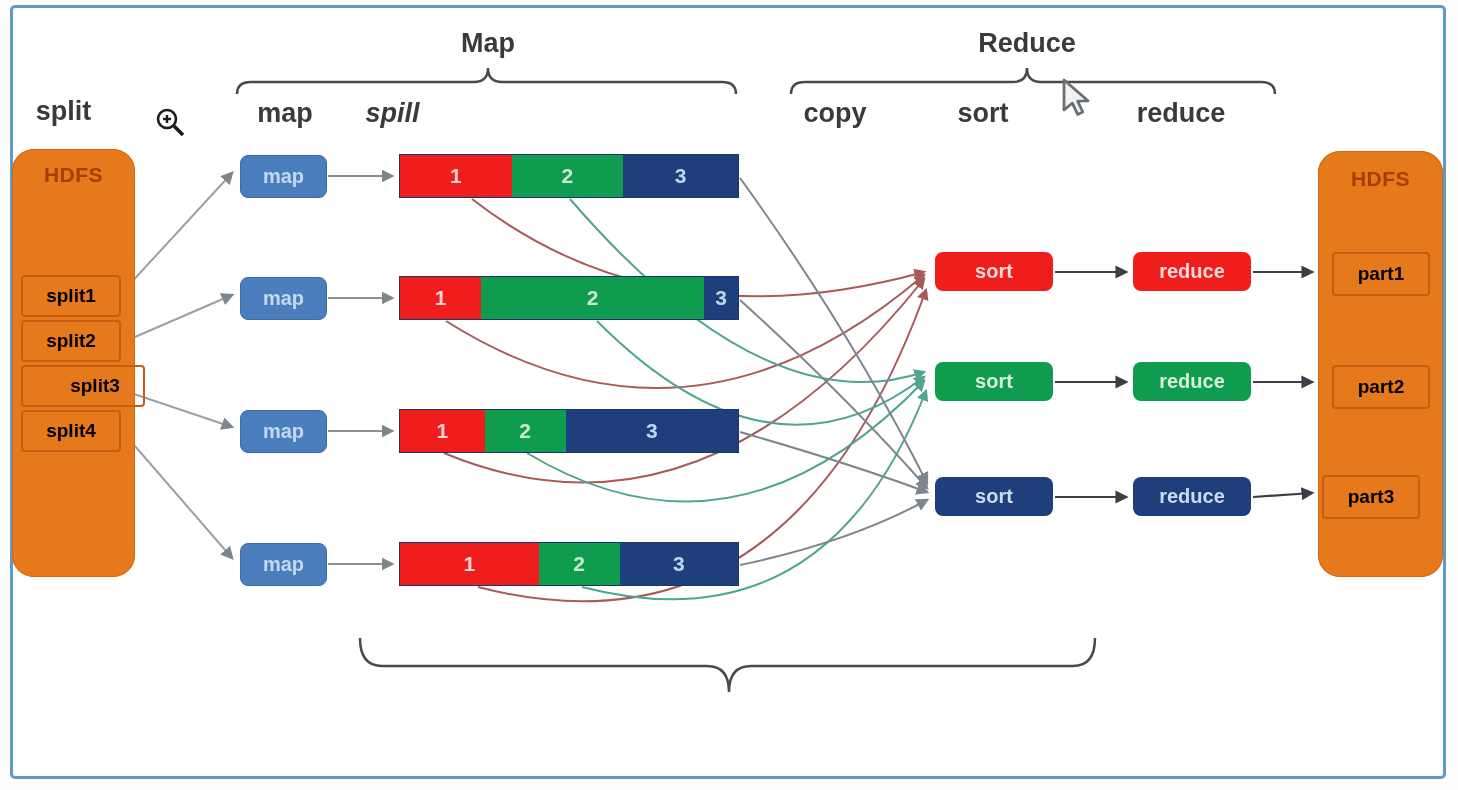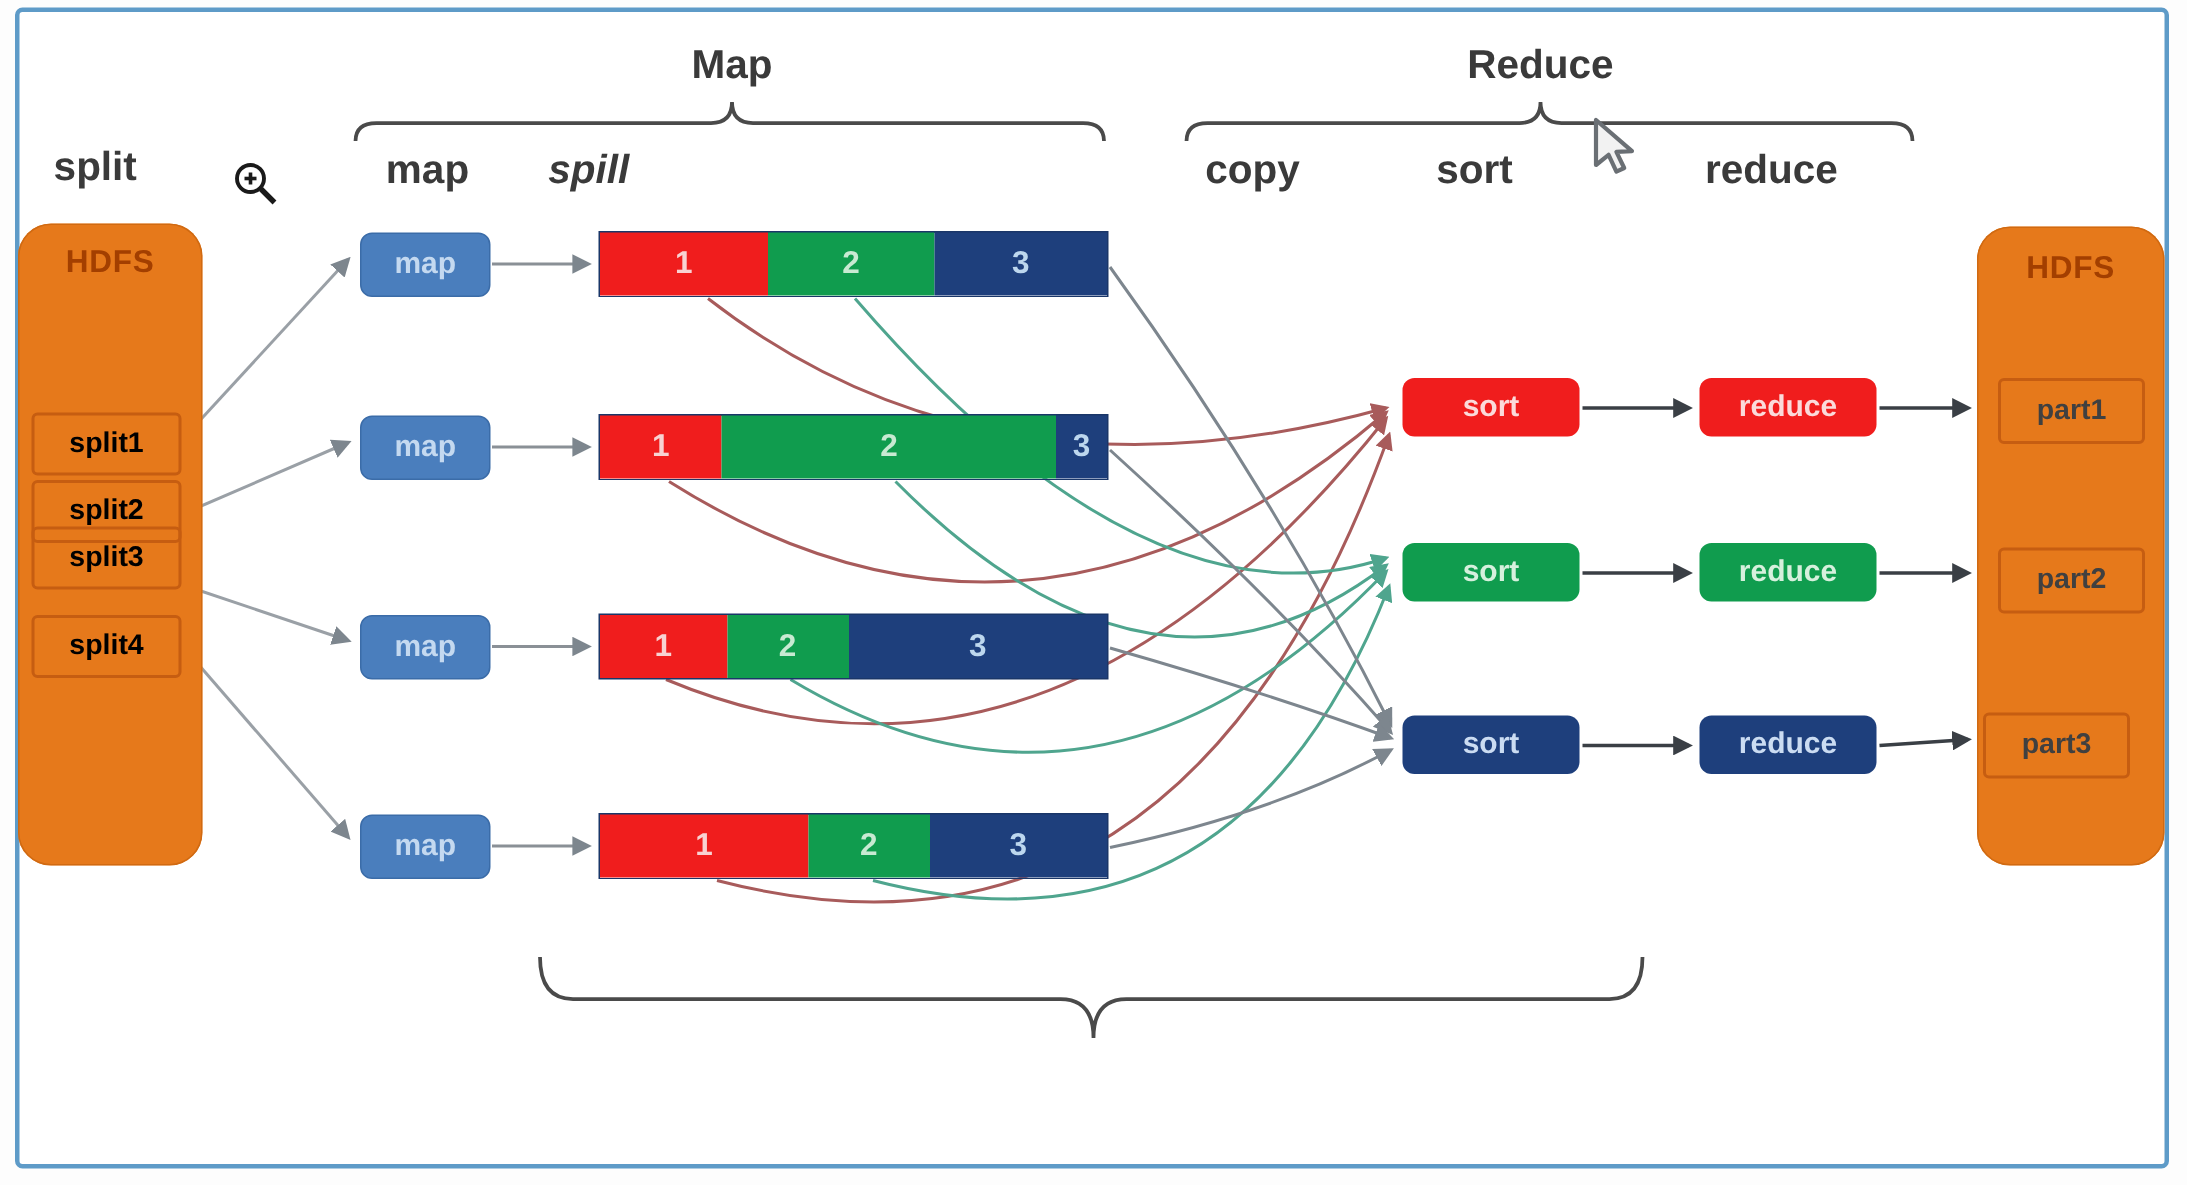--- a/index.html
+++ b/index.html
@@ -10,21 +10,21 @@
   .overlay{position:absolute;left:0;top:0;width:1458px;height:790px;pointer-events:none;}
   .lbl{position:absolute;color:#3a3a3a;font-weight:700;text-align:center;}
   .stage{font-size:27px;}
   .title{font-size:27px;}
   .hdfs{position:absolute;background:#e6791b;border-radius:22px;box-shadow:0 0 0 1px #d06a12 inset;}
   .hdfs .hdfs-title{position:absolute;left:0;right:0;text-align:center;font-weight:700;
                     font-size:21px;color:#a33f00;letter-spacing:.5px;}
   .block{position:absolute;border:2px solid #c65d11;border-radius:4px;display:flex;
          align-items:center;justify-content:center;font-weight:700;font-size:19px;}
   .block.in{color:#000000;}
-  .block.out{color:#404040;text-align:right;}
+  .block.out{color:#000000;text-align:right;}
   .mapbox{position:absolute;left:240px;width:85px;height:41px;background:#4a7ebd;
           border:1px solid #3b6ca8;border-radius:8px;display:flex;align-items:center;
           justify-content:center;color:#c4d9f0;font-weight:700;font-size:20px;}
   .bar{position:absolute;left:400px;width:338px;height:42px;display:flex;
        box-shadow:0 0 0 1px #1a3668;}
   .seg{display:flex;align-items:center;justify-content:center;font-weight:700;font-size:21px;}
   .seg.s1{background:#f01d1d;color:#f8d2d2;}
   .seg.s2{background:#109c4e;color:#c8ead2;}
   .seg.s3{background:#1e3f7c;color:#bdd7ee;}
   .node{position:absolute;width:118px;height:39px;border-radius:8px;display:flex;
@@ -133,21 +133,21 @@
   </svg>
 
   <svg class="icon" style="left:1062px;top:78px;" width="34" height="40" viewBox="0 0 17 20">
     <path d="M1,1 L1,16 L5.2,12.6 L7.8,18.2 L10.4,17 L7.8,11.6 L13,11.4 Z" fill="#f2f2f2" stroke="#6a6f74" stroke-width="1.4" stroke-linejoin="round"></path>
   </svg>
 
   <div class="hdfs" style="left:12px;top:149px;width:123px;height:428px;">
     <div class="hdfs-title" style="top:14px;">HDFS</div>
     <div class="block in" style="left:9px;top:126px;width:96px;height:38px;">split1</div>
     <div class="block in" style="left:9px;top:171px;width:96px;height:38px;text-align:right;">split2</div>
-    <div class="block in" style="left:9px;top:202px;width:96px;height:38px;">split3</div>
+    <div class="block in" style="left:9px;top:216px;width:96px;height:38px;padding-left:24px;">split3</div>
     <div class="block in" style="left:9px;top:261px;width:96px;height:38px;">split4</div>
   </div>
 
   <div class="mapbox" style="top:155px;">map</div>
   <div class="mapbox" style="top:277px;">map</div>
   <div class="mapbox" style="top:410px;">map</div>
   <div class="mapbox" style="top:543px;">map</div>
 
   <div class="bar" style="top:155px;">
     <div class="seg s1" style="width:33%;">1</div>

